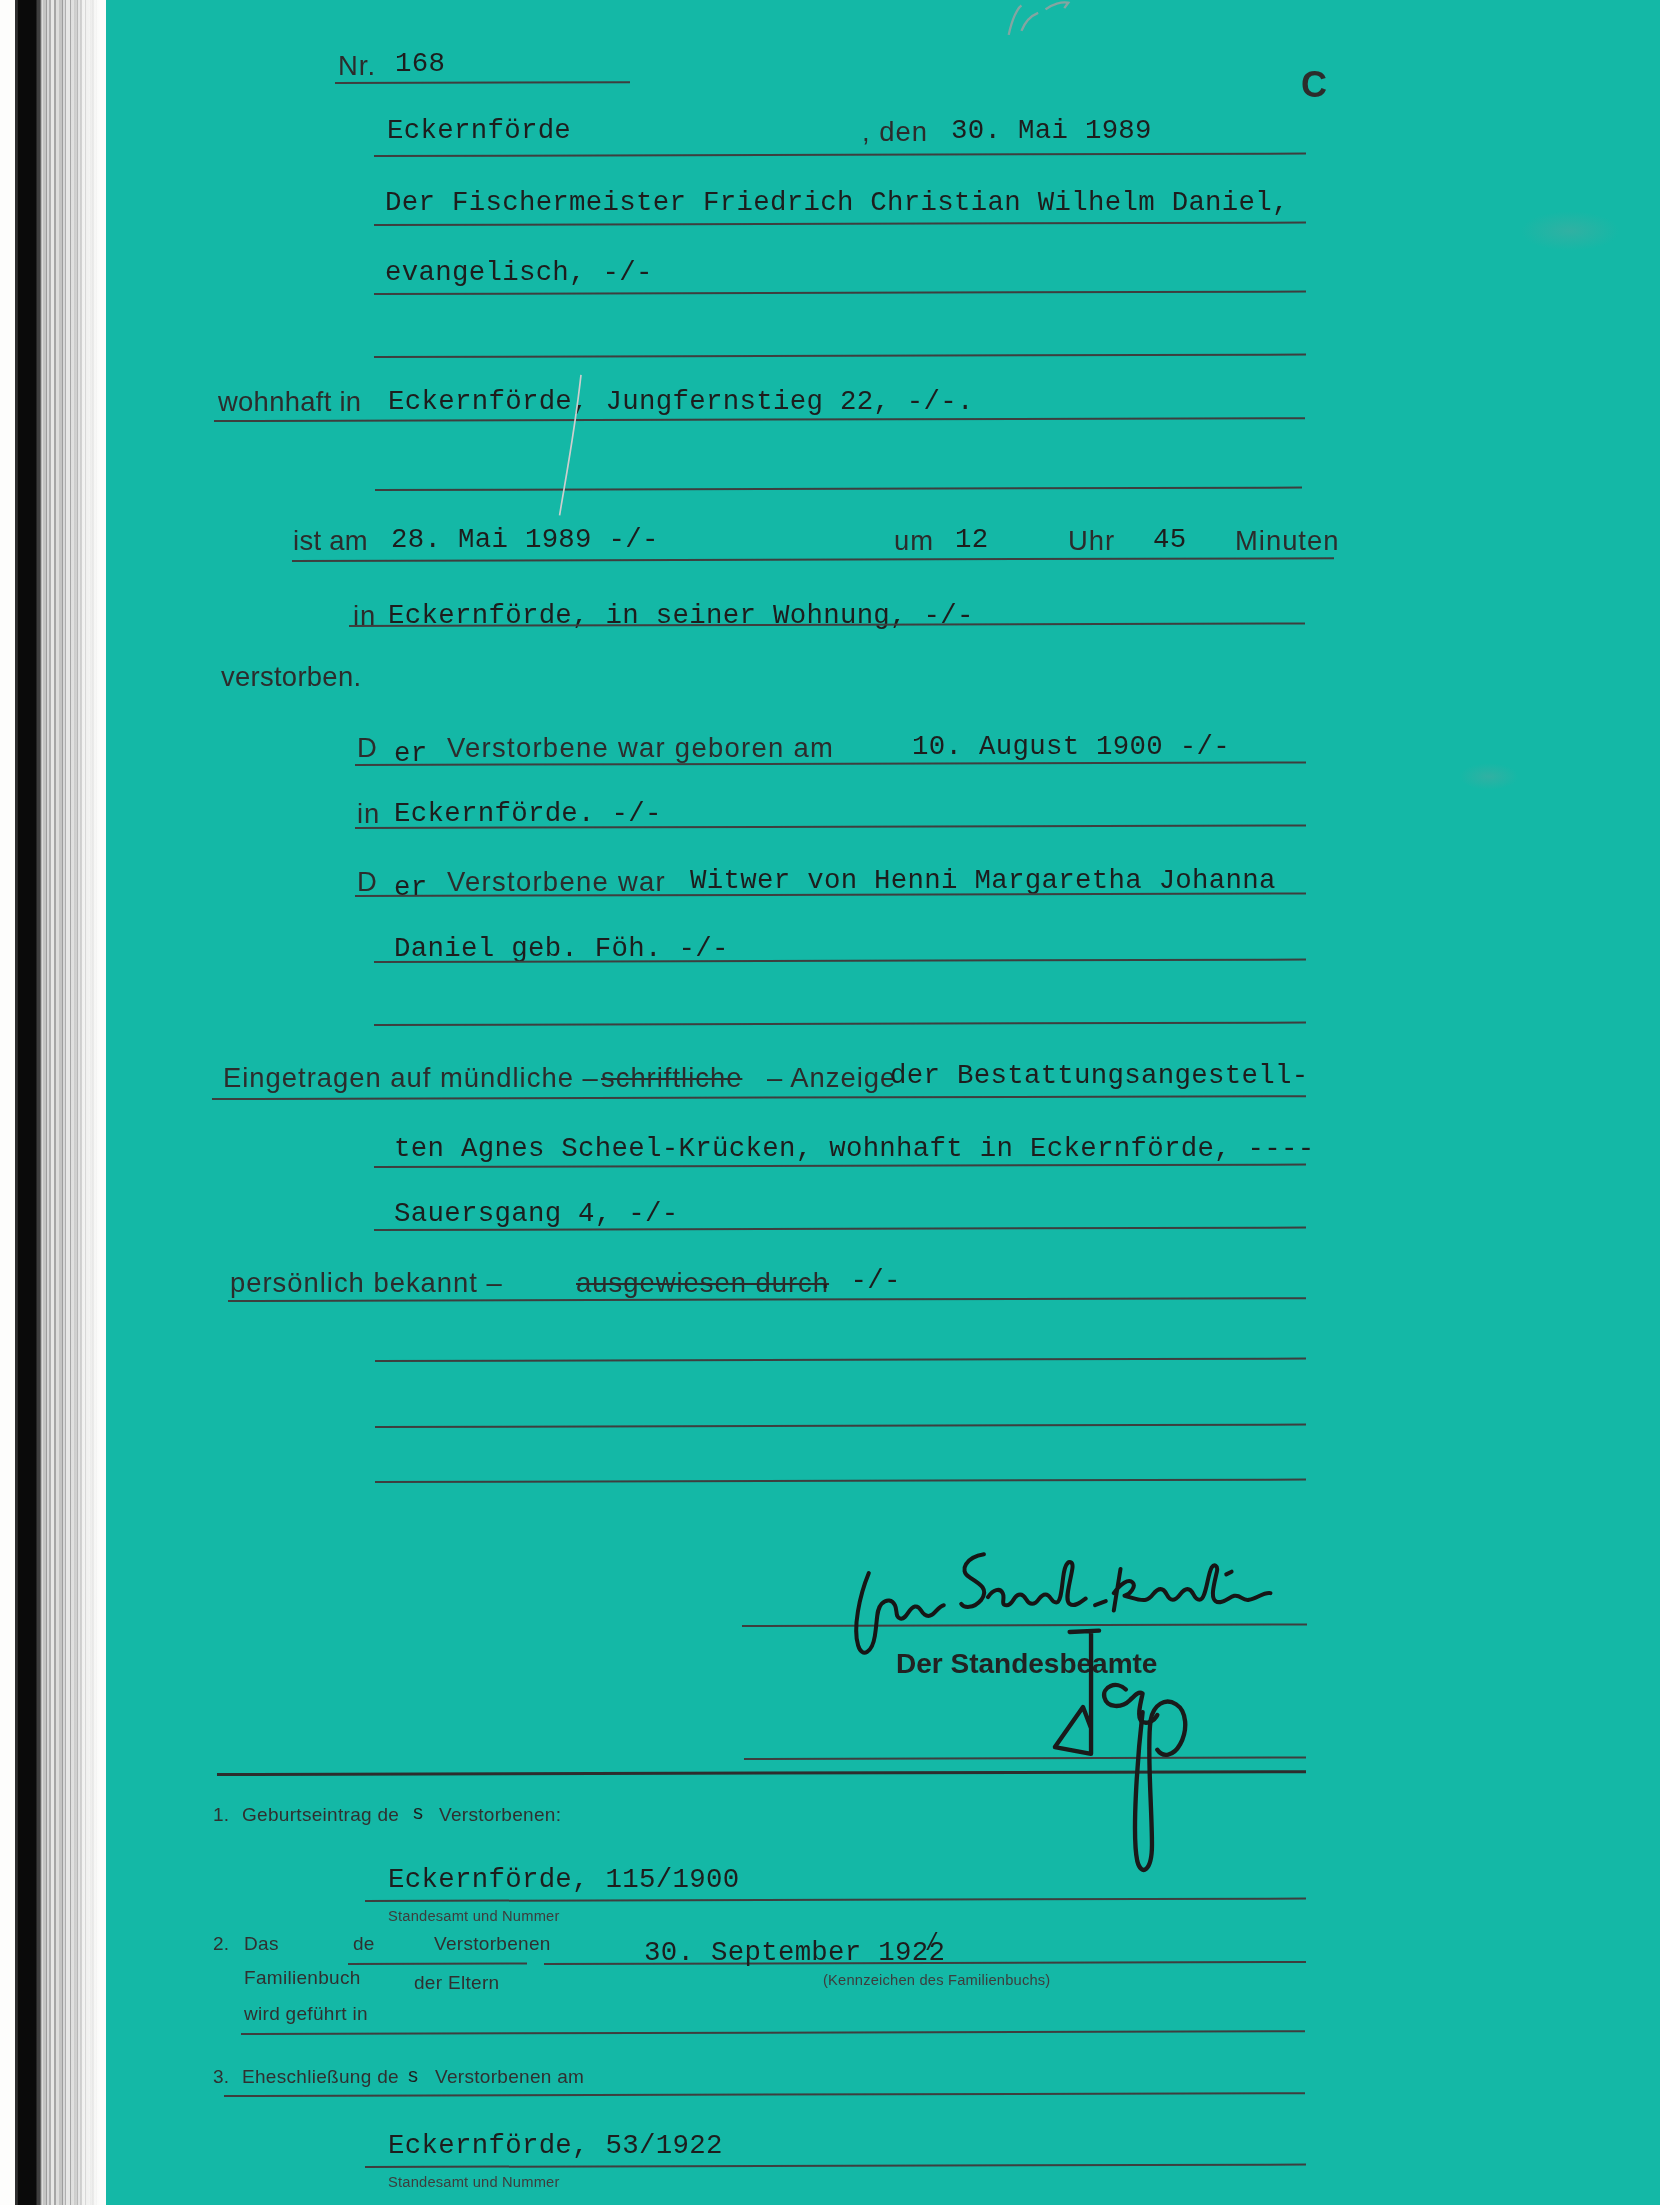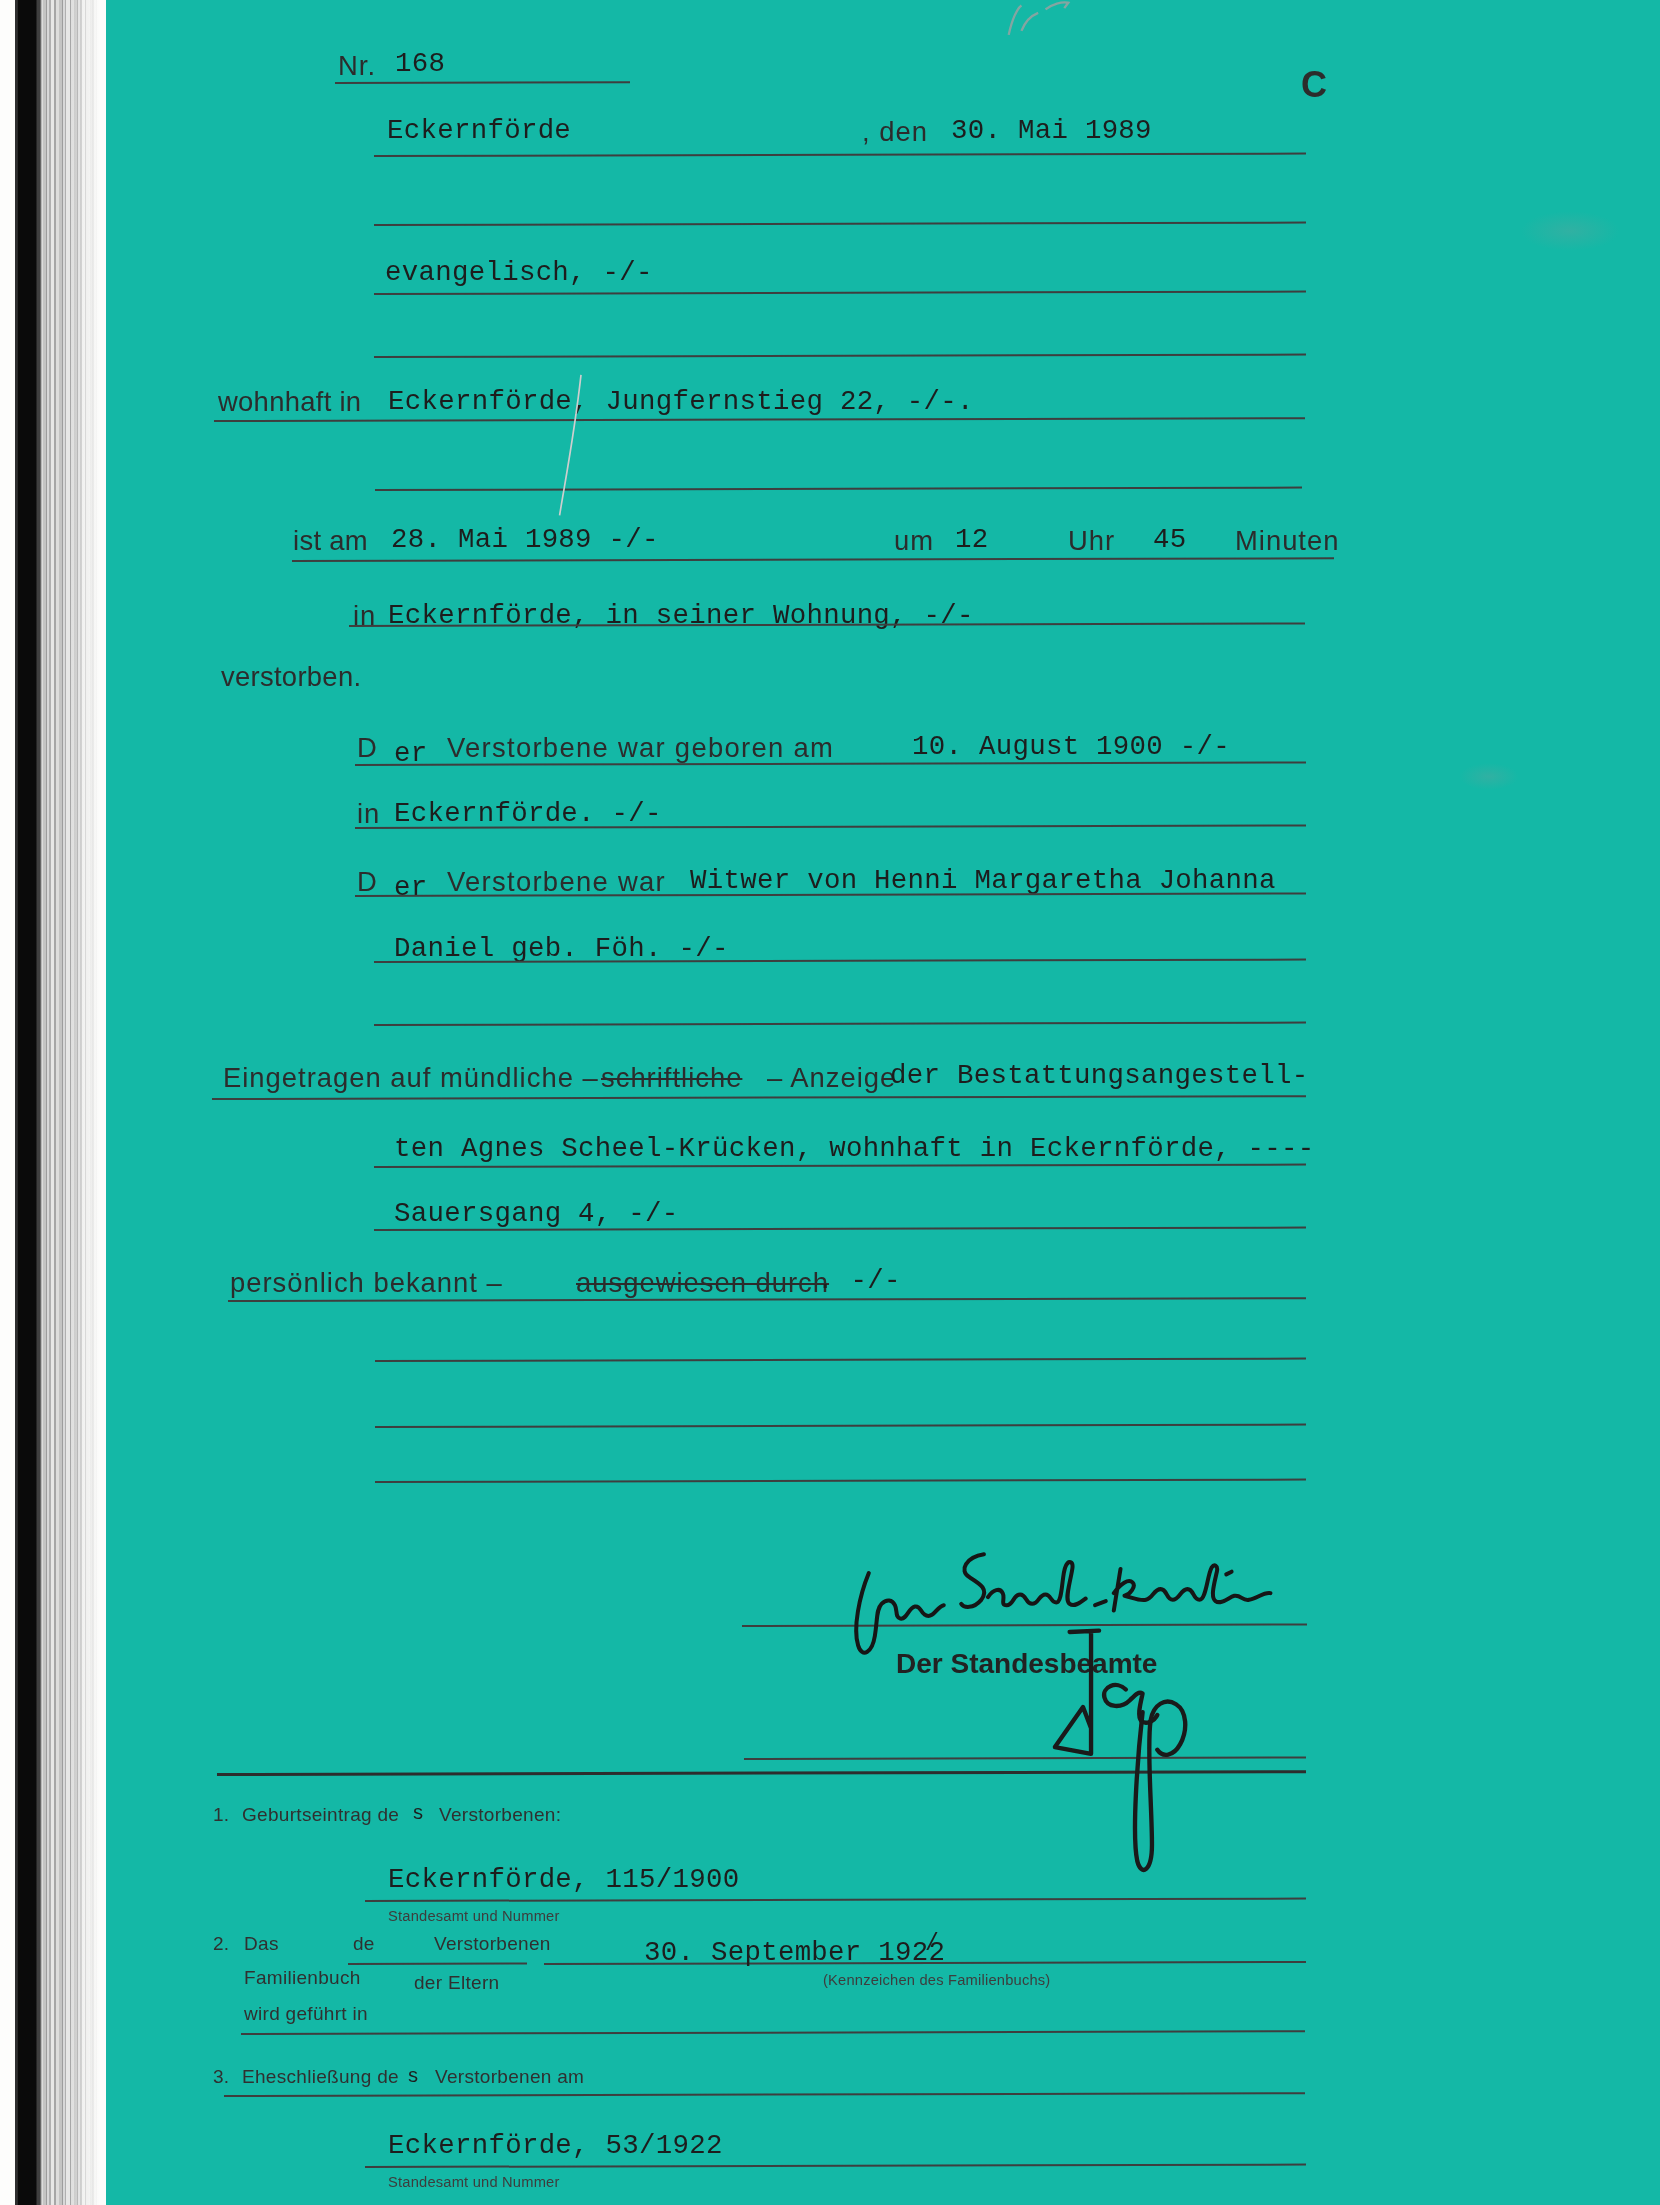--- a/index.html
+++ b/index.html
@@ -39,20 +39,21 @@
   <span class="abs lbl" style="left:338px;top:50px;">Nr.</span>
   <span class="abs mono" style="left:395px;top:48px;">168</span>
   <div class="rule tilt" style="left:335px;top:82px;width:295px;"></div>
   <span class="abs lbl bold" style="left:1301px;top:64px;font-size:36px;letter-spacing:0;">C</span>
 
   <span class="abs mono" style="left:387px;top:115px;">Eckernförde</span>
   <span class="abs lbl" style="left:862px;top:116px;">, den</span>
   <span class="abs mono" style="left:951px;top:115px;">30. Mai 1989</span>
   <div class="rule tilt" style="left:374px;top:155px;width:932px;"></div>
 
+  <span class="abs mono" style="left:385px;top:187px;">Der Fischermeister Friedrich Christian Wilhelm Daniel,</span>
   <div class="rule tilt" style="left:374px;top:224px;width:932px;"></div>
   <span class="abs mono" style="left:385px;top:257px;">evangelisch, -/-</span>
   <div class="rule tilt" style="left:374px;top:293px;width:932px;"></div>
   <div class="rule tilt" style="left:374px;top:356px;width:932px;"></div>
 
   <span class="abs lbl" style="left:218px;top:386px;letter-spacing:0.3px;">wohnhaft in</span>
   <span class="abs mono" style="left:388px;top:386px;text-align:right;">Eckernförde, Jungfernstieg 22, -/-.</span>
   <div class="rule tilt" style="left:214px;top:420px;width:1091px;"></div>
   <div class="rule tilt" style="left:375px;top:489px;width:927px;"></div>
 

